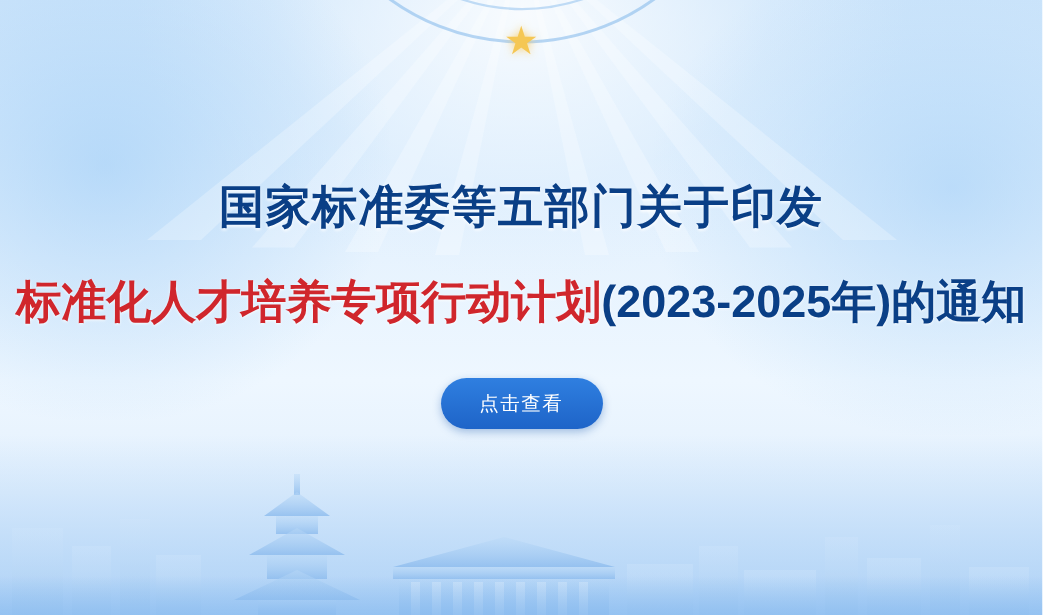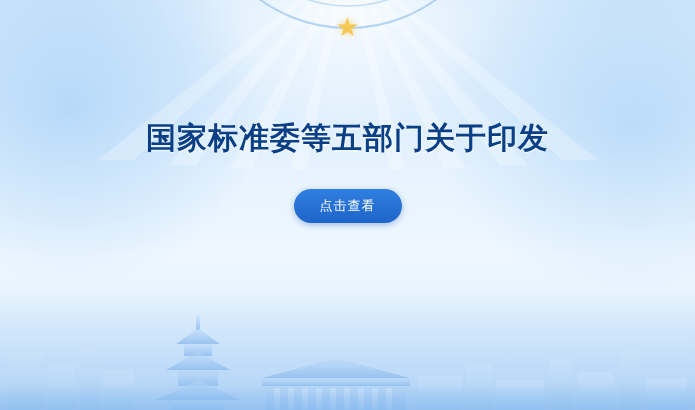--- a/index.html
+++ b/index.html
@@ -255,17 +255,20 @@
         <rect x="646" y="118" width="40" height="32"></rect>
       </g>
     </svg>
   </div>
 
   <div class="bg-layer bottom-edge"></div>
 
   <div class="content">
     <div class="title-line1">国家标准委等五部门关于印发</div>
 
+    <div class="title-line2">
+      <span class="t2-red">标准化人才培养专项行动计划</span><span class="t2-blue">(2023-2025年)的通知</span>
+    </div>
 
     <button class="cta">点击查看</button>
   </div>
 
 </div>
 
 </body></html>

